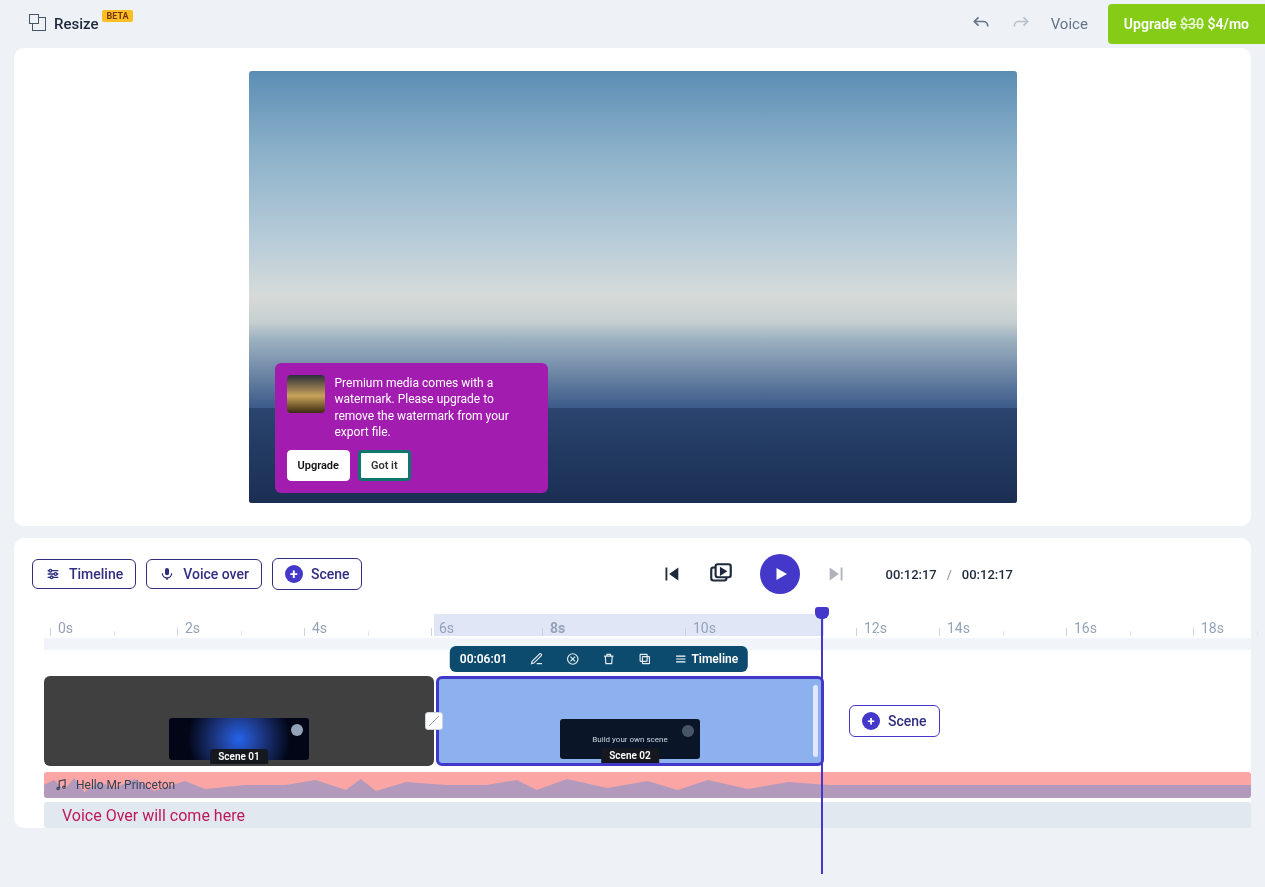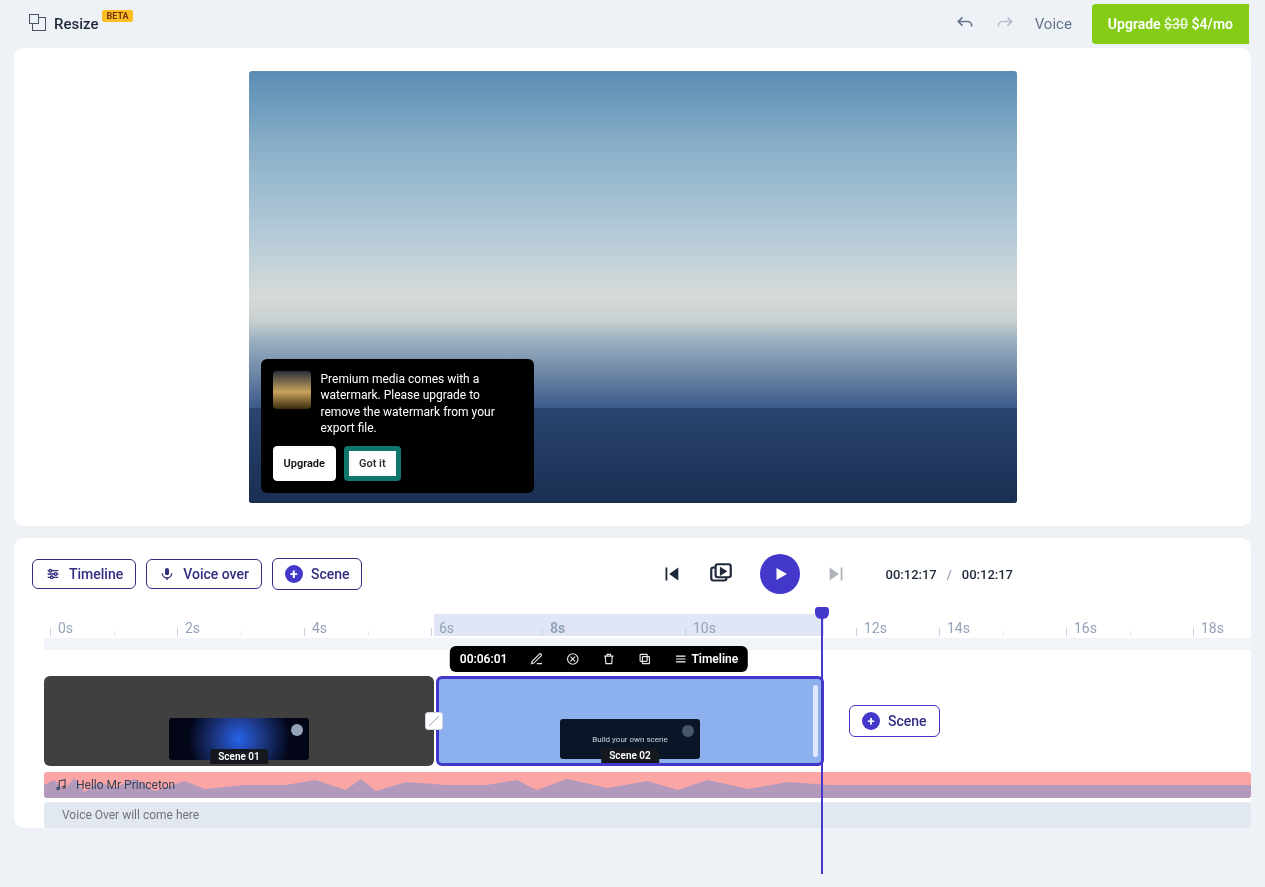--- a/index.html
+++ b/index.html
@@ -1,45 +1,45 @@
 <!DOCTYPE html>
 <html><head>
 <meta charset="utf-8">
 <style>
 * { margin:0; padding:0; box-sizing:border-box; font-family:-apple-system,BlinkMacSystemFont,"Segoe UI",Roboto,sans-serif; }
 body { background:#eef2f7; width:1265px; height:887px; overflow:hidden; }
 
 
-.topbar { height:48px; display:flex; align-items:center; justify-content:space-between; padding:0 16px 0 32px; }
+.topbar { height:48px; display:flex; align-items:center; justify-content:space-between; padding:0 0 0 32px; }
 .resize-btn { display:flex; align-items:center; gap:8px; font-size:15px; font-weight:500; color:#1e293b; cursor:pointer; position:relative; }
 .resize-icon { width:14px; height:14px; border:1.5px solid #475569; position:relative; }
 .resize-icon::after { content:""; position:absolute; width:8px; height:8px; border:1.5px solid #475569; top:-4px; left:-4px; background:#eef2f7; }
 .beta-badge { font-size:9px; font-weight:700; padding:1px 4px; background:#fbbf24; color:#78350f; border-radius:2px; position:relative; top:-8px; margin-left:-4px; }
 .topbar-right { display:flex; align-items:center; gap:20px; }
 .icon-btn { width:20px; height:20px; cursor:pointer; color:#64748b; display:flex; align-items:center; justify-content:center; }
 .icon-btn.disabled { opacity:.4; cursor:default; }
 .saved { color:#64748b; font-size:15px; }
 .upgrade-btn { background:#84cc16; color:#fff; padding:12px 16px; font-weight:600; font-size:14px; border:none; border-radius:4px 0 0 4px; cursor:pointer; }
 .strike { text-decoration:line-through; opacity:.8; }
 
 
 .preview-panel { background:#fff; margin:0 14px; border-radius:10px; height:478px; display:flex; align-items:center; justify-content:center; position:relative; }
 .video-frame { width:768px; height:432px; border-radius:3px; position:relative; overflow:hidden; }
 .sky { position:absolute; inset:0; background:linear-gradient(180deg,#5b8db4 0%,#8ab0c9 18%,#b9cdd9 40%,#d6dbd9 52%,#c8cfd0 58%,#9db2c1 62%,#3c5a8a 78%,#2a456f 100%); }
 .water-lines { position:absolute; bottom:20%; left:0; right:0; height:6px; background:linear-gradient(180deg,#e6eef2 0%,#8aa3b8 100%); opacity:.6; }
 .dark-water { position:absolute; bottom:0; left:0; right:0; height:22%; background:linear-gradient(180deg,#2a456f 0%,#1a2e52 100%); }
 
-.tooltip-card { position:absolute; left:12px; bottom:10px; width:273px; background:#000000; border-radius:6px; padding:12px; display:flex; flex-direction:column; gap:10px; }
+.tooltip-card { position:absolute; left:26px; bottom:10px; width:273px; background:#a21caf; border-radius:6px; padding:12px; display:flex; flex-direction:column; gap:10px; }
 .tooltip-row { display:flex; gap:10px; }
 .tooltip-thumb { width:38px; height:38px; border-radius:4px; background:linear-gradient(180deg,#2a2e3a 0%,#c9a35a 55%,#3a2a10 100%); flex-shrink:0; }
 .tooltip-text { color:#fff; font-size:12px; line-height:1.35; }
 .tooltip-btns { display:flex; gap:8px; }
 .tt-btn { font-size:11px; font-weight:600; padding:6px 10px; border-radius:4px; border:1px solid #fff; cursor:pointer; }
 .tt-primary { background:#fff; color:#111; }
-.tt-secondary { background:transparent; color:#fff; border:5px solid #0f766e; background:#fff; color:#111; }
+.tt-secondary { background:transparent; color:#fff; border:3px solid #0f766e; background:#fff; color:#111; }
 .tt-secondary { background:#fff; color:#333; }
 
 
 .timeline-panel { background:#fff; margin:12px 14px 0 14px; border-radius:10px; padding:18px 0 0 0; }
 .controls-row { display:flex; align-items:center; padding:0 18px; gap:10px; height:36px; }
 .pill-btn { display:flex; align-items:center; gap:8px; border:1.5px solid #312e81; border-radius:6px; padding:6px 12px; font-size:14px; font-weight:500; color:#312e81; background:#fff; cursor:pointer; }
 .pill-btn .plus-circle { width:18px; height:18px; border-radius:50%; background:#4338ca; color:#fff; display:flex; align-items:center; justify-content:center; font-size:14px; font-weight:700; }
 .ctrl-icon { width:16px; height:16px; }
 .spacer { flex:1; }
 .pb-icon { width:22px; height:22px; color:#1e293b; cursor:pointer; display:flex; align-items:center; justify-content:center; }
@@ -54,21 +54,21 @@
 .ruler { display:flex; margin-top:22px; height:22px; position:relative; padding:0 0 0 30px; }
 .tick { position:absolute; bottom:0; font-size:14px; color:#94a3b8; display:flex; align-items:flex-end; gap:4px;}
 .tick::before { content:""; display:inline-block; width:1px; height:8px; background:#cbd5e1; margin-right:3px; }
 .tick-minor { position:absolute; bottom:0; width:1px; height:5px; background:#e2e8f0; }
 .ruler-highlight { position:absolute; bottom:0; top:0; background:rgba(130,156,220,.25); }
 
 
 .tracks { position:relative; padding:0 0 0 30px; margin-top:2px; }
 .filler-bar { height:12px; background:#f1f5f9; margin-bottom:26px; }
 
-.scene-toolbar { position:absolute; top:-30px; transform:translateX(-50%); background:#000000; color:#fff; border-radius:6px; padding:6px 10px; display:flex; align-items:center; gap:22px; font-size:12px; font-weight:600; white-space:nowrap; z-index:5;}
+.scene-toolbar { position:absolute; top:-30px; transform:translateX(-50%); background:#0c4a6e; color:#fff; border-radius:6px; padding:6px 10px; display:flex; align-items:center; gap:22px; font-size:12px; font-weight:600; white-space:nowrap; z-index:5;}
 .scene-toolbar .tool-ic { width:14px; height:14px; cursor:pointer; display:flex; align-items:center; justify-content:center; opacity:.9; }
 .scene-toolbar .tool-ic svg { width:100%; height:100%; }
 .scene-toolbar .tl-label { display:flex; align-items:center; gap:4px; }
 
 .scene-track { height:90px; position:relative; }
 .scene-block { position:absolute; top:0; bottom:0; border-radius:6px; background:#404040; border:2px solid transparent; overflow:hidden; }
 .scene-block.selected { border:3px solid #4338ca; background:#8db0ef; }
 .scene-block .thumb { position:absolute; top:4px; bottom:4px; width:140px; left:50%; transform:translateX(-50%); border-radius:3px; background:#0a1628; display:flex; align-items:center; justify-content:center;margin-top:36px; }
 .scene-block.first .thumb { background:radial-gradient(circle at 50% 50%, #2563eb 0%, #1e3a8a 30%, #020617 70%); }
 .thumb-text { color:#cbd5e1; font-size:8px; }
@@ -79,21 +79,21 @@
 .transition-badge { position:absolute; width:18px; height:18px; background:#fff; border:1px solid #cbd5e1; border-radius:3px; z-index:3; top:50%; transform:translate(-50%,-50%); }
 .transition-badge::after { content:""; position:absolute; inset:3px; background:linear-gradient(135deg,#fff 48%, #94a3b8 50%, #fff 52%); }
 
 .add-scene-btn { position:absolute; top:50%; transform:translateY(-50%); display:flex; align-items:center; gap:8px; border:1.5px solid #4338ca; border-radius:6px; padding:6px 12px; font-size:14px; font-weight:500; color:#312e81; background:#fff; cursor:pointer; }
 .add-scene-btn .plus-circle { width:18px; height:18px; border-radius:50%; background:#4338ca; color:#fff; display:flex; align-items:center; justify-content:center; font-size:13px; font-weight:700; }
 
 .audio-track { height:26px; background:#fca5a5; border-radius:3px; margin-top:6px; display:flex; align-items:center; padding:0 10px; gap:8px; color:#334155; font-size:12px; position:relative; overflow:hidden; }
 .wave { position:absolute; inset:0; opacity:.5; }
 .wave svg { width:100%; height:100%; }
 .audio-track .lbl { position:relative; z-index:2; display:flex; align-items:center; gap:8px;}
-.vo-track { height:26px; background:#e2e8f0; border-radius:3px; margin-top:4px; display:flex; align-items:center; padding:0 18px; font-size:12px; color:#737373; }
+.vo-track { height:26px; background:#e2e8f0; border-radius:3px; margin-top:4px; display:flex; align-items:center; padding:0 18px; font-size:16px; color:#be185d; }
 
 .playhead { position:absolute; top:0; width:2px; background:#4338ca; z-index:10; }
 .playhead::before { content:""; position:absolute; top:-7px; left:-6px; width:14px; height:12px; background:#4338ca; border-radius:3px 3px 6px 6px; }
 </style>
 </head>
 <body>
 
 <div class="topbar">
   <div class="resize-btn">
     <span class="resize-icon"></span>

